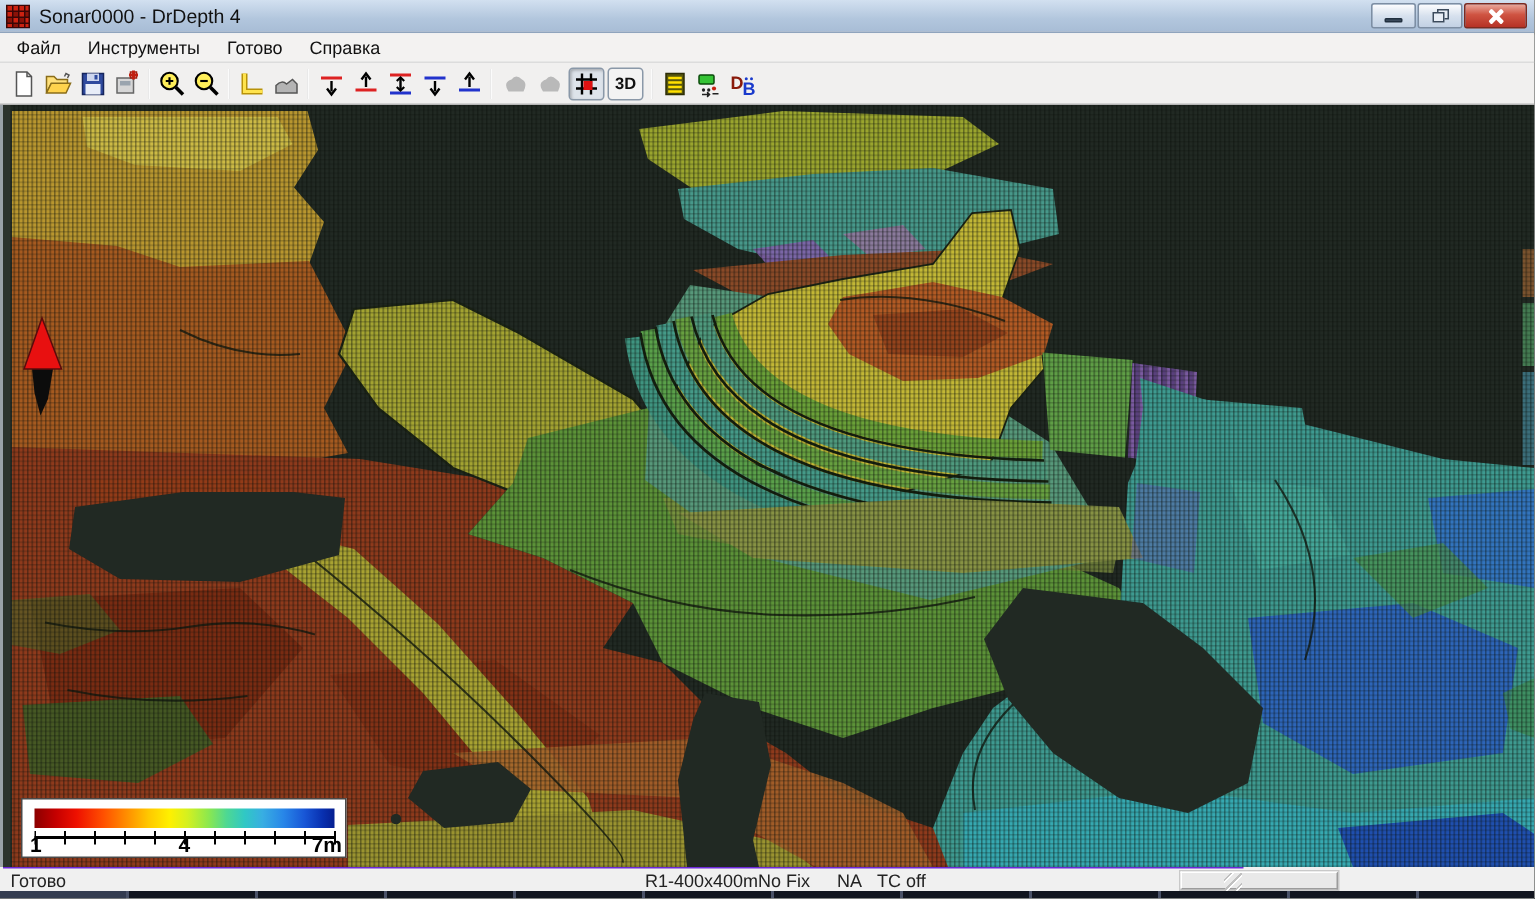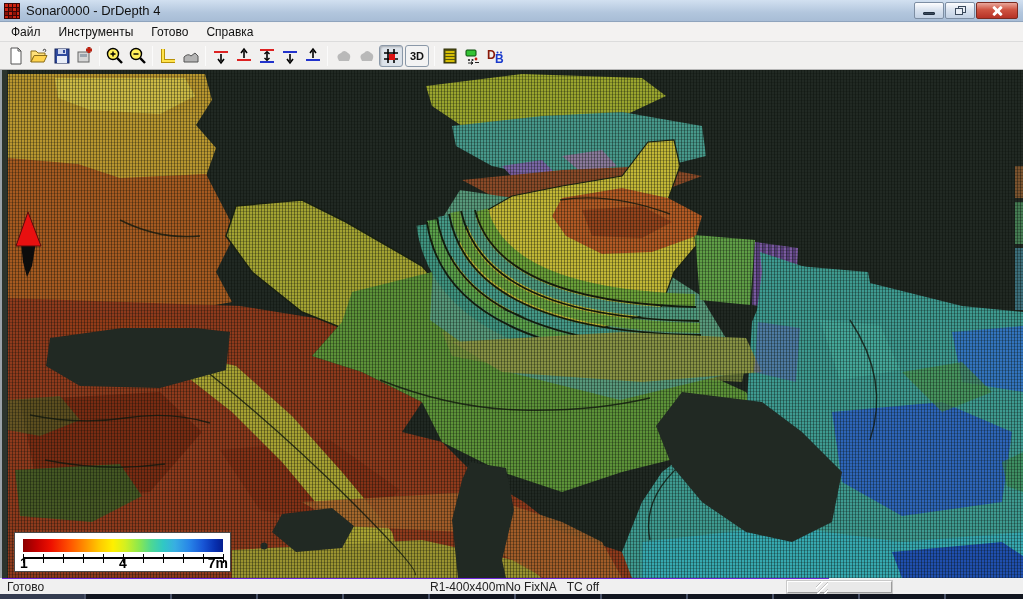--- a/index.html
+++ b/index.html
@@ -53,21 +53,21 @@
                linear-gradient(transparent 3px,#000 3px 5px,transparent 5px);}
   .lg-label{position:absolute;top:23px;font-size:14px;font-weight:bold;color:#000;line-height:15px;}
   .lg-1{left:5px;} .lg-4{left:104px;} .lg-7{right:2px;}
 
   
   .statusbar{position:absolute;left:2px;top:578px;width:827px;height:16px;background:#f0f0f0;
     border-top:1px solid #6d28d9;font-size:12px;color:#222;}
   .st-ready{position:absolute;left:5px;top:1px;}
   .st-info{position:absolute;left:428px;top:1px;display:flex;}
   .st-info span{white-space:pre;}
-  .st-rec{} .st-fix{} .st-na{margin-right:10px;}
+  .st-rec{} .st-fix{margin-right:18px;} .st-na{margin-right:10px;}
   .st-panel{position:absolute;left:785px;top:2px;width:105px;height:12px;background:#e9e9e9;
     border:1px solid #fff;border-bottom-color:#9c9c9c;border-right-color:#9c9c9c;box-shadow:0 0 0 1px #c9c9c9;}
   .st-grip{position:absolute;right:1px;top:3px;width:12px;height:12px;
     background:repeating-linear-gradient(135deg,transparent 0 3px,#c0c0c0 3px 4px,#fff 4px 5px);}
 
   
   .taskbar-strip{position:absolute;left:0;top:594px;width:1023px;height:5px;background:
      repeating-linear-gradient(90deg,#11151f 0 84px,#4a5268 84px 86px);}
   .taskbar-strip .first{position:absolute;left:0;top:0;width:84px;height:5px;background:#343c50;}
 

